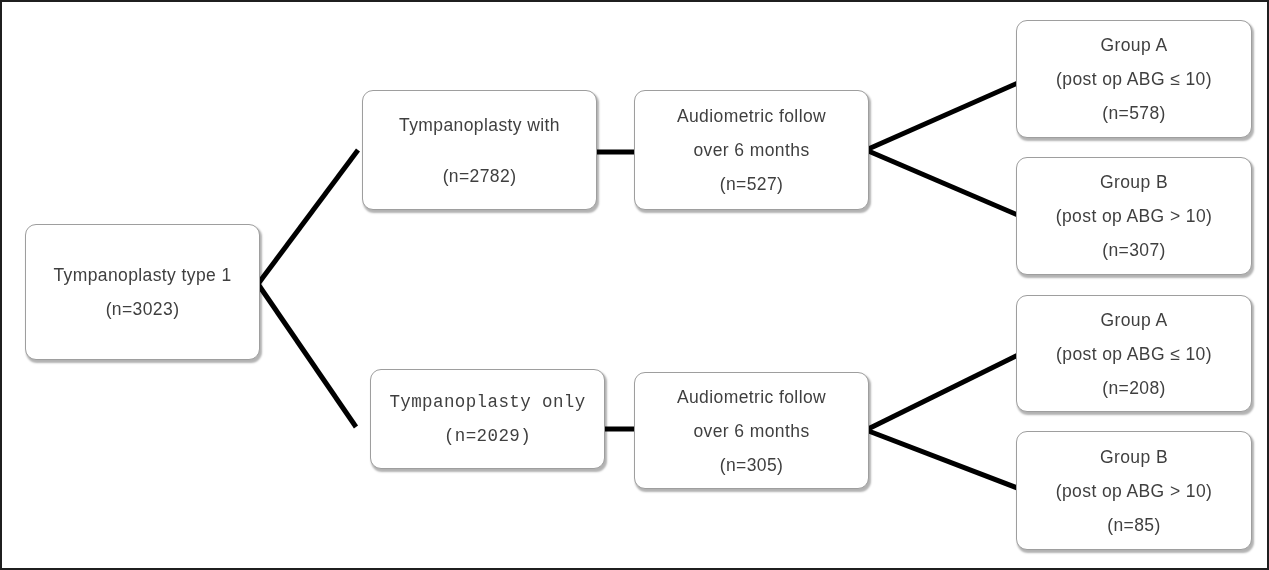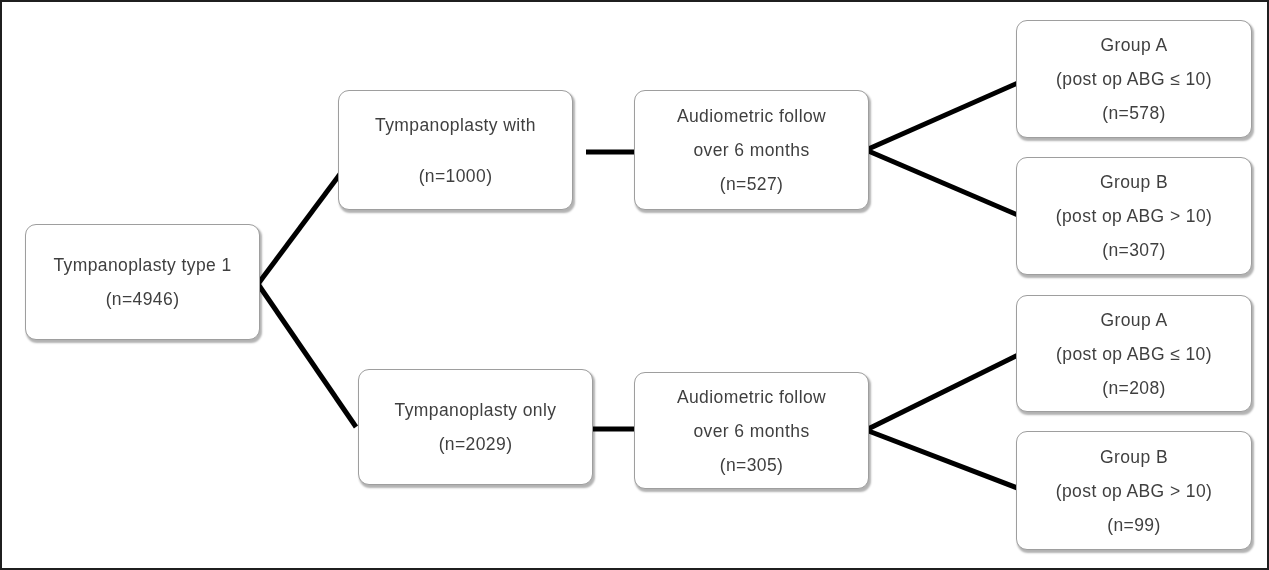--- a/index.html
+++ b/index.html
@@ -38,26 +38,26 @@
     text-align: center;
     color: #3f3f3f;
     font-size: 17.5px;
     letter-spacing: 0.4px;
   }
   .node .ln {
     line-height: 34px;
     white-space: nowrap;
   }
   
-  #node-root          { left: 23px;   top: 222px; width: 235px; height: 116px; }
-  #node-proc-top      { left: 336px;  top: 88px;  width: 235px; height: 120px; gap: 17px; }
+  #node-root          { left: 23px;   top: 222px; width: 235px; height: 136px; }
+  #node-proc-top      { left: 360px;  top: 88px;  width: 235px; height: 120px; gap: 17px; }
   #node-follow-top    { left: 632px;  top: 88px;  width: 235px; height: 120px; }
   #node-group-a-top   { left: 1014px; top: 18px;  width: 236px; height: 118px; }
   #node-group-b-top   { left: 1014px; top: 155px; width: 236px; height: 118px; }
-  #node-proc-bottom   { left: 356px;  top: 367px; width: 235px; height: 116px; }
+  #node-proc-bottom   { left: 368px;  top: 367px; width: 235px; height: 100px; font-family: Liberation Mono, monospace; }
   #node-follow-bottom { left: 632px;  top: 370px; width: 235px; height: 117px; }
   #node-group-a-bottom{ left: 1014px; top: 293px; width: 236px; height: 117px; }
   #node-group-b-bottom{ left: 1014px; top: 429px; width: 236px; height: 119px; }
 </style>
 </head>
 <body>
 
 <div class="canvas">
 
   <svg class="connectors" viewBox="0 0 1269 570" xmlns="http://www.w3.org/2000/svg">
@@ -68,26 +68,26 @@
       <line x1="582" y1="427" x2="636" y2="427"></line>
       <line x1="864" y1="148" x2="1018" y2="80"></line>
       <line x1="864" y1="148" x2="1018" y2="214"></line>
       <line x1="864" y1="428" x2="1018" y2="352"></line>
       <line x1="864" y1="428" x2="1018" y2="487"></line>
     </g>
   </svg>
 
   <div class="node" id="node-root">
     <div class="ln">Tympanoplasty type 1</div>
-    <div class="ln">(n=4946)</div>
+    <div class="ln">(n=3023)</div>
   </div>
 
   <div class="node" id="node-proc-top">
     <div class="ln">Tympanoplasty with</div>
-    <div class="ln">(n=1000)</div>
+    <div class="ln">(n=2782)</div>
   </div>
 
   <div class="node" id="node-follow-top">
     <div class="ln">Audiometric follow</div>
     <div class="ln">over 6 months</div>
     <div class="ln">(n=527)</div>
   </div>
 
   <div class="node" id="node-group-a-top">
     <div class="ln">Group A</div>
@@ -114,16 +114,16 @@
 
   <div class="node" id="node-group-a-bottom">
     <div class="ln">Group A</div>
     <div class="ln">(post op ABG ≤ 10)</div>
     <div class="ln">(n=208)</div>
   </div>
 
   <div class="node" id="node-group-b-bottom">
     <div class="ln">Group B</div>
     <div class="ln">(post op ABG &gt; 10)</div>
-    <div class="ln">(n=99)</div>
+    <div class="ln">(n=85)</div>
   </div>
 
 </div>
 
 </body></html>

